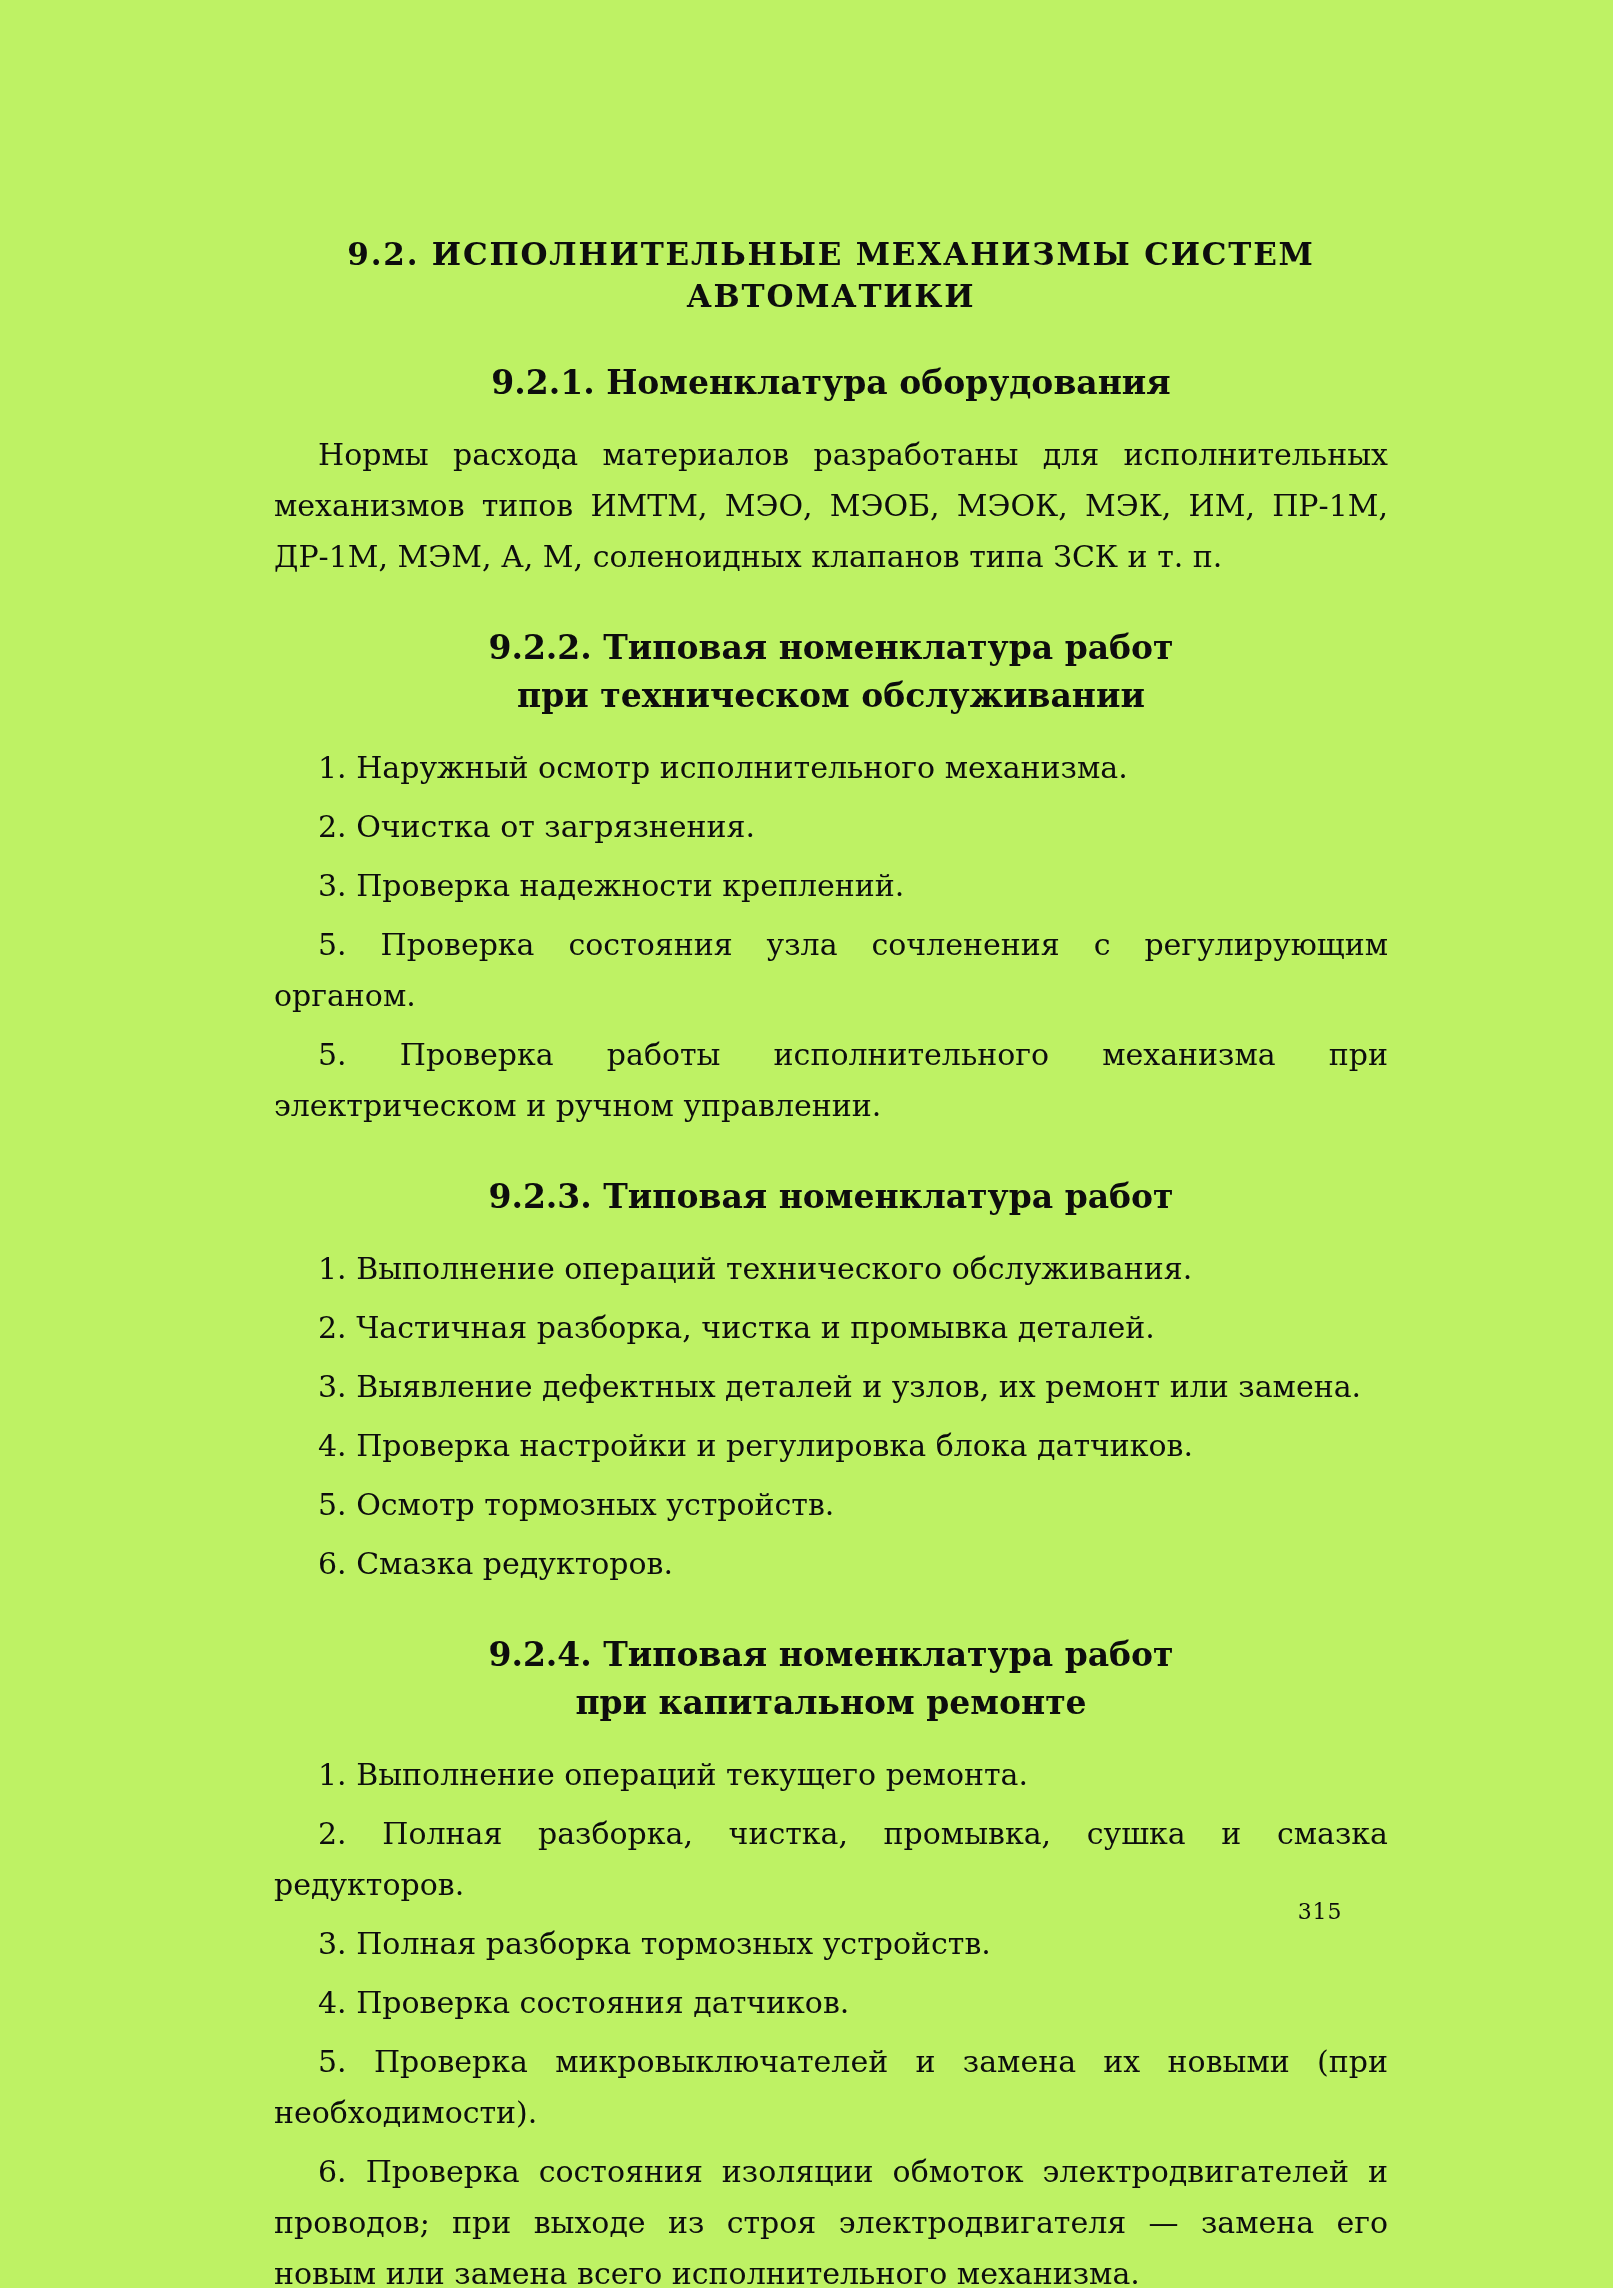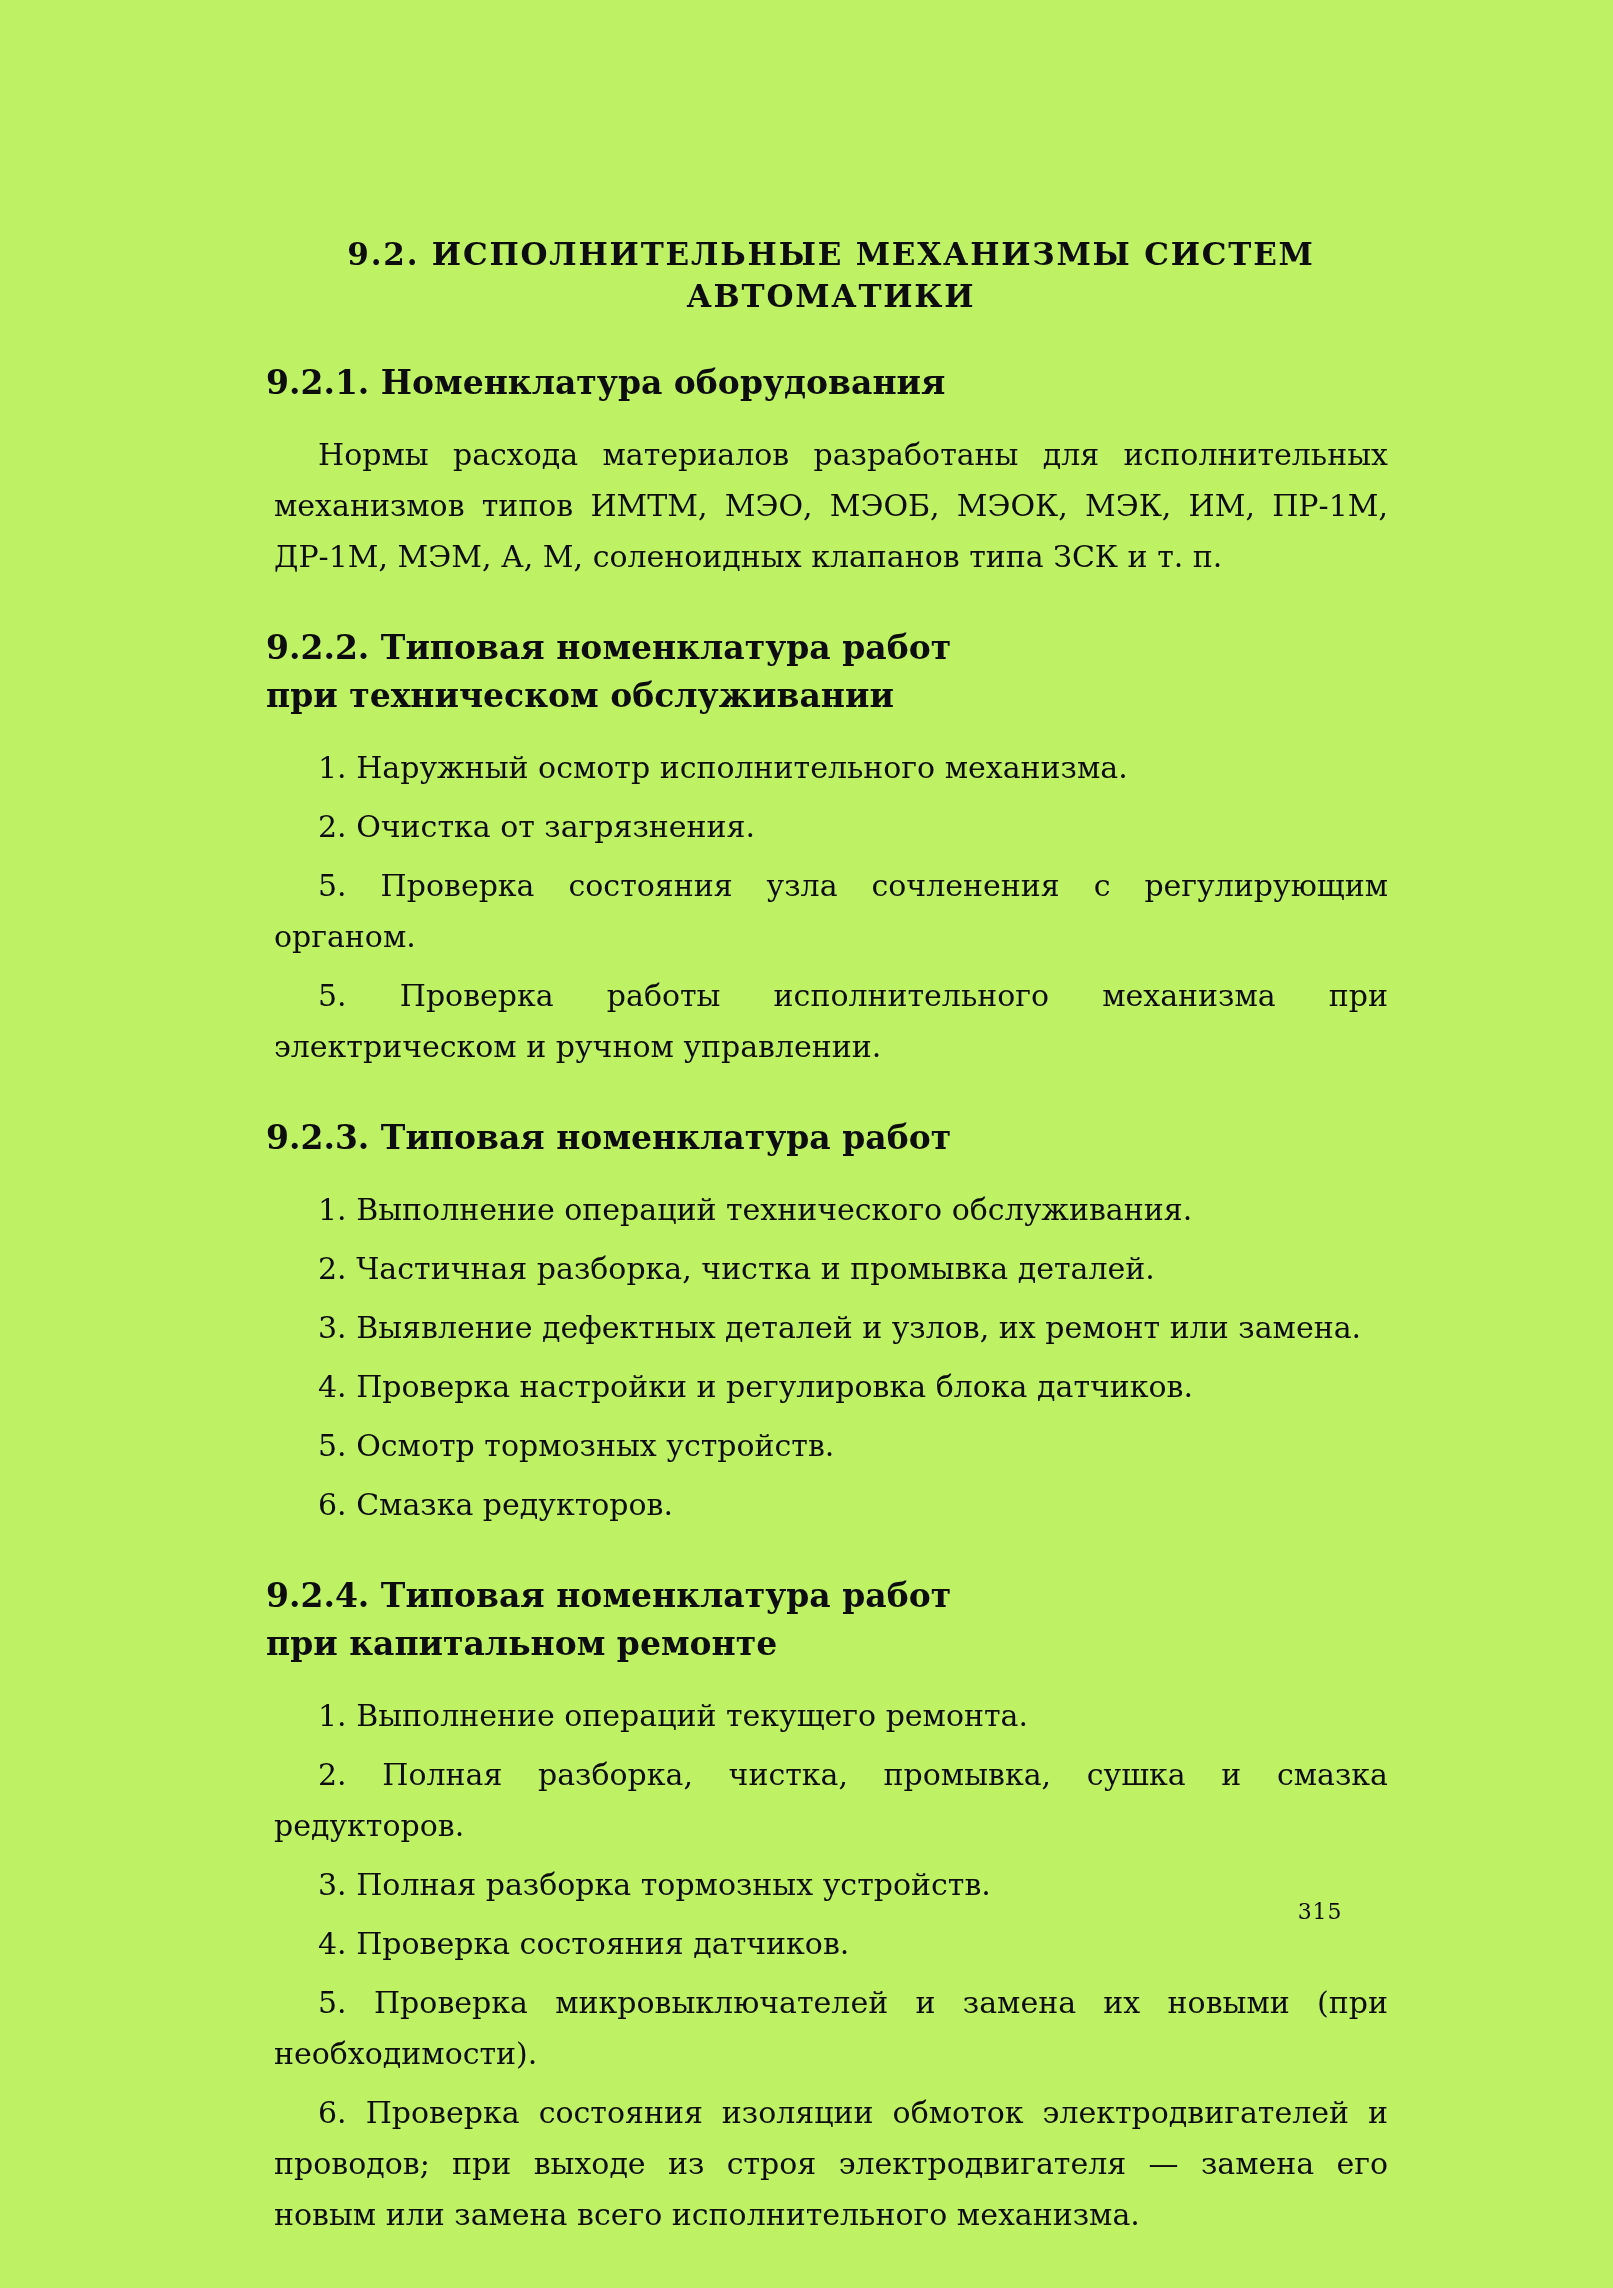--- a/index.html
+++ b/index.html
@@ -27,20 +27,21 @@
     font-size: 31px;
     font-weight: bold;
     text-align: center;
     letter-spacing: 1.8px;
     line-height: 42px;
     margin: 0;
   }
   .sub-heading {
     font-size: 33px;
     font-weight: bold;
+    text-align: center;
     line-height: 48px;
     margin: 42px 0 22px 0;
   }
   .sub-heading .hline {
     display: block;
   }
   .par {
     font-size: 30px;
     line-height: 51px;
     text-align: justify;
@@ -73,20 +74,21 @@
       <p class="par">Нормы расхода материалов разработаны для исполнительных механизмов типов ИМТМ, МЭО, МЭОБ, МЭОК, МЭК, ИМ, ПР-1М, ДР-1М, МЭМ, А, М, соленоидных клапанов типа ЗСК и т. п.</p>
     </section>
 
     <section>
       <h2 class="sub-heading">
         <span class="hline">9.2.2. Типовая номенклатура работ</span>
         <span class="hline">при техническом обслуживании</span>
       </h2>
       <p class="par">1. Наружный осмотр исполнительного механизма.</p>
       <p class="par">2. Очистка от загрязнения.</p>
+      <p class="par">3. Проверка надежности креплений.</p>
       <p class="par">5. Проверка состояния узла сочленения с регулирующим органом.</p>
       <p class="par">5. Проверка работы исполнительного механизма при электрическом и ручном управлении.</p>
     </section>
 
     <section>
       <h2 class="sub-heading">
         <span class="hline">9.2.3. Типовая номенклатура работ</span>
       </h2>
       <p class="par">1. Выполнение операций технического обслуживания.</p>
       <p class="par">2. Частичная разборка, чистка и промывка деталей.</p>

